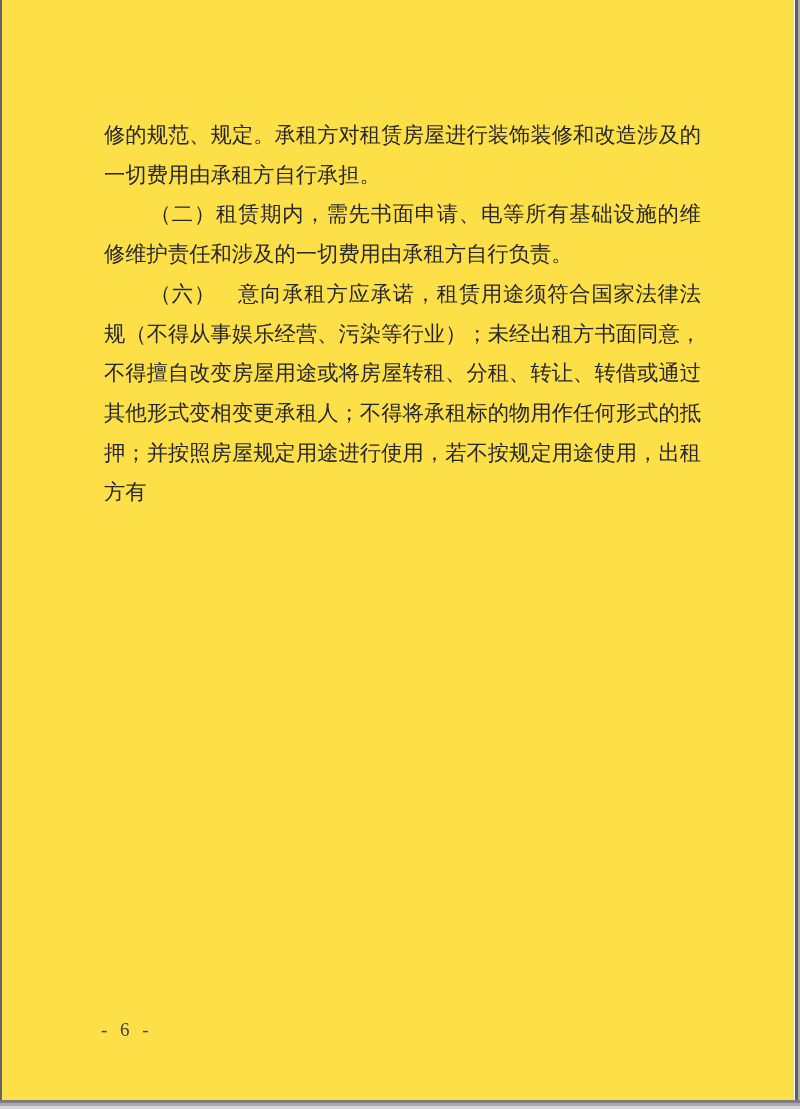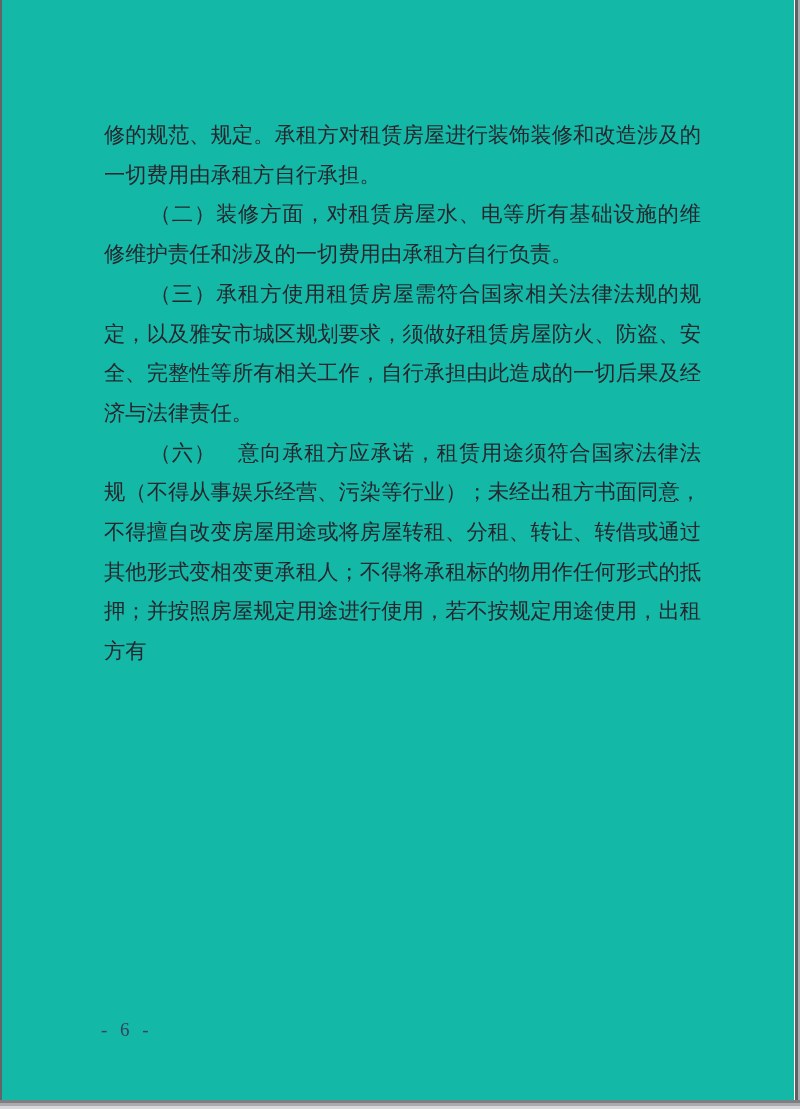--- a/index.html
+++ b/index.html
@@ -4,21 +4,21 @@
 <style>
   html, body {
     margin: 0;
     padding: 0;
     background: #ffffff;
   }
   .page {
     position: relative;
     width: 800px;
     height: 1109px;
-    background: #14b8a6;
+    background: #fde047;
     overflow: hidden;
     font-family: "Liberation Serif", "DejaVu Serif", serif;
   }
   
   .edge-left {
     position: absolute;
     left: 0; top: 0; bottom: 0;
     width: 2px;
     background: #646468;
   }
@@ -69,20 +69,19 @@
 <body>
 
 <div class="page">
 
   <div class="edge-left"></div>
   <div class="edge-right"></div>
   <div class="edge-bottom"></div>
 
   <div class="doc-body">
     <p class="no-indent">修的规范、规定。承租方对租赁房屋进行装饰装修和改造涉及的一切费用由承租方自行承担。</p>
-    <p>（二）装修方面，对租赁房屋水、电等所有基础设施的维修维护责任和涉及的一切费用由承租方自行负责。</p>
-    <p>（三）承租方使用租赁房屋需符合国家相关法律法规的规定，以及雅安市城区规划要求，须做好租赁房屋防火、防盗、安全、完整性等所有相关工作，自行承担由此造成的一切后果及经济与法律责任。</p>
+    <p>（二）租赁期内，需先书面申请、电等所有基础设施的维修维护责任和涉及的一切费用由承租方自行负责。</p>
     <p>（六）　意向承租方应承诺，租赁用途须符合国家法律法规（不得从事娱乐经营、污染等行业）；未经出租方书面同意，不得擅自改变房屋用途或将房屋转租、分租、转让、转借或通过其他形式变相变更承租人；不得将承租标的物用作任何形式的抵押；并按照房屋规定用途进行使用，若不按规定用途使用，出租方有</p>
   </div>
 
   <div class="page-number">- 6 -</div>
 
 </div>
 
 </body></html>

